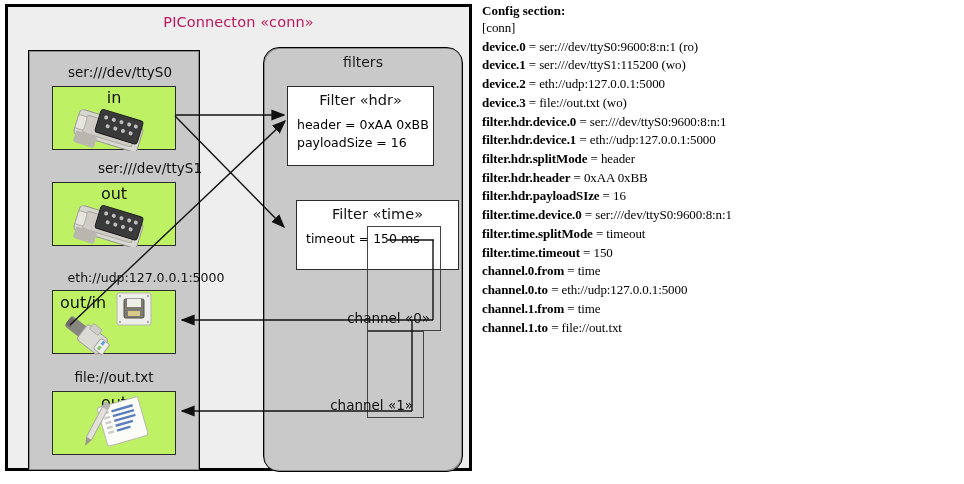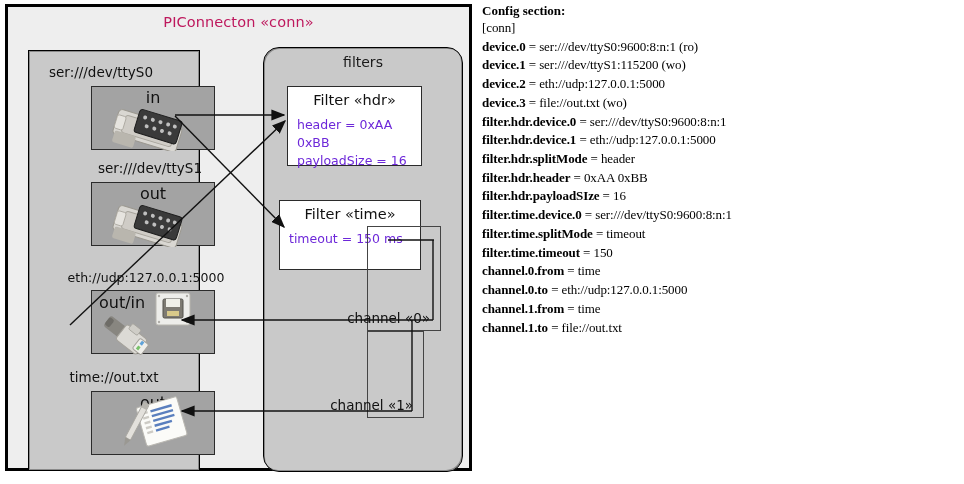--- a/index.html
+++ b/index.html
@@ -32,41 +32,40 @@
     position:absolute;left:0;top:6px;width:100%;text-align:center;
     font-size:14px;color:#1a1a1a;
   }
 
   
   .dev-label{
     position:absolute;text-align:center;font-size:13.5px;color:#111;
     white-space:nowrap;
   }
   .dev-box{
-    position:absolute;background:#a3a3a3;border:1.5px solid #2b2b2b;
+    position:absolute;background:#bef264;border:1.5px solid #2b2b2b;
     box-sizing:border-box;
-    margin-left:39px;
   }
   .dev-io{
     position:absolute;left:0;top:2px;width:100%;text-align:center;
     font-size:16px;color:#111;line-height:1.1;
   }
   .dev-io.left{text-align:left;left:7px;width:auto;top:3px;}
 
   
   .filter-box{
     position:absolute;background:#ffffff;border:1.5px solid #2b2b2b;
     box-sizing:border-box;
   }
   .filter-title{
     position:absolute;left:0;top:5px;width:100%;text-align:center;
     font-size:14.5px;color:#111;
   }
   .filter-props{
-    position:absolute;left:9px;top:29px;font-size:12.5px;color:#6d28d9;
+    position:absolute;left:9px;top:29px;font-size:12.5px;color:#000000;
     line-height:1.42;
   }
 
   
   .channel-box{
     position:absolute;border:1.5px solid #444;box-sizing:border-box;
     background:transparent;
   }
   .channel-label{
     position:absolute;right:10px;bottom:4px;font-size:13.5px;color:#111;
@@ -91,21 +90,21 @@
 </head>
 <body>
 
 <div class="stage">
 
   <div class="outer-frame">
     <div class="outer-title">PIConnecton «conn»</div>
 
     <div class="panel panel-devices">
 
-      <div class="dev-label" style="left:0;top:13px;width:144px;">ser:///dev/ttyS0</div>
+      <div class="dev-label" style="left:0;top:13px;width:144px;padding-left:19px;">ser:///dev/ttyS0</div>
       <div class="dev-box" style="left:23px;top:35px;width:124px;height:64px;">
         <div class="dev-io">in</div>
         <svg width="124" height="64" viewBox="0 0 124 64" style="position:absolute;left:0;top:0;">
           <g transform="translate(30,14) rotate(17)">
             <rect x="0" y="8" width="66" height="26" rx="4" fill="#d9d7d2" stroke="#9b9890" stroke-width="1"></rect>
             <rect x="8" y="12" width="52" height="18" rx="3" fill="#cfccc6" stroke="#a8a59d" stroke-width="1"></rect>
             <rect x="20" y="2" width="44" height="24" rx="3" fill="#3a3a3a" stroke="#1d1d1d" stroke-width="1"></rect>
             <g fill="#bfbfbf">
               <circle cx="27" cy="9" r="2"></circle>
                 <circle cx="35" cy="9" r="2"></circle>
@@ -165,21 +164,21 @@
             <rect x="18" y="5" width="26" height="19" rx="3" fill="#dcdad5" stroke="#a5a29b" stroke-width="1"></rect>
             <rect x="37" y="8" width="11" height="13" rx="2" fill="#efeeea" stroke="#a5a29b" stroke-width="1"></rect>
             <rect x="22" y="1" width="11" height="7" rx="1.5" fill="#cfcdc7" stroke="#a5a29b" stroke-width="0.8"></rect>
             <rect x="40" y="9" width="3" height="4" fill="#5fa2d8"></rect>
             <rect x="40" y="15" width="3" height="4" fill="#79c26a"></rect>
             <rect x="0" y="10" width="6" height="9" rx="2" fill="#6e6c67"></rect>
           </g>
         </svg>
       </div>
 
-      <div class="dev-label" style="left:0;top:318px;width:170px;">time://out.txt</div>
+      <div class="dev-label" style="left:0;top:318px;width:170px;">file://out.txt</div>
       <div class="dev-box" style="left:23px;top:340px;width:124px;height:64px;">
         <div class="dev-io">out</div>
         <svg width="124" height="64" viewBox="0 0 124 64" style="position:absolute;left:0;top:0;">
           <g transform="translate(44,16) rotate(-16)">
             <rect x="0" y="0" width="42" height="40" rx="2" fill="#fbfbf8" stroke="#b9b7b1" stroke-width="1"></rect>
             <g fill="#5a7fbe">
               <rect x="13" y="6" width="22" height="2.4"></rect>
                 <rect x="13" y="11" width="22" height="2.4"></rect>
               <rect x="13" y="16" width="22" height="2.4"></rect>
                 <rect x="13" y="21" width="18" height="2.4"></rect>
@@ -198,29 +197,29 @@
             <polygon points="0,40 6,40 3,48" fill="#9a9892"></polygon>
             <rect x="0" y="0" width="6" height="6" fill="#b7b5af"></rect>
           </g>
         </svg>
       </div>
     </div>
 
     <div class="panel panel-filters">
       <div class="panel-title">filters</div>
 
-      <div class="filter-box" style="left:23px;top:38px;width:135px;height:80px;">
+      <div class="filter-box" style="left:23px;top:38px;width:147px;height:80px;">
         <div class="filter-title">Filter «hdr»</div>
         <div class="filter-props">
           <div>header = 0xAA 0xBB</div>
           <div>payloadSize = 16</div>
         </div>
       </div>
 
-      <div class="filter-box" style="left:15px;top:152px;width:142px;height:70px;">
+      <div class="filter-box" style="left:32px;top:152px;width:163px;height:70px;">
         <div class="filter-title">Filter «time»</div>
         <div class="filter-props">
           <div>timeout = 150 ms</div>
         </div>
       </div>
 
       <div class="channel-box" style="left:103px;top:178px;width:74px;height:105px;">
         <div class="channel-label">channel «0»</div>
       </div>
 

